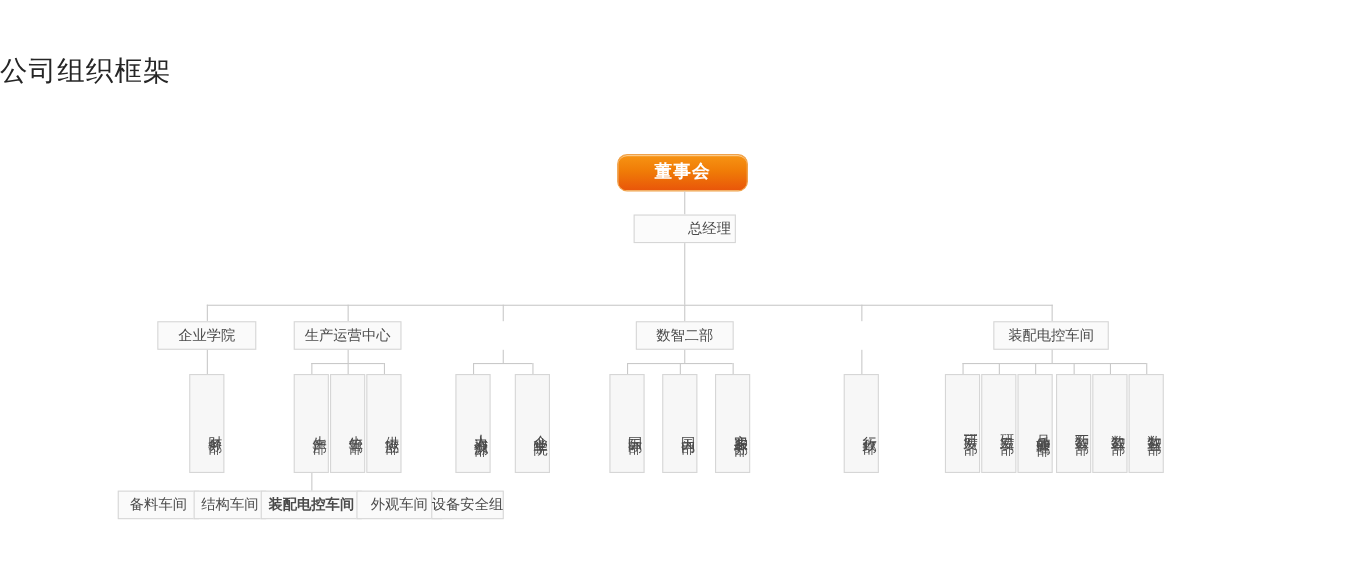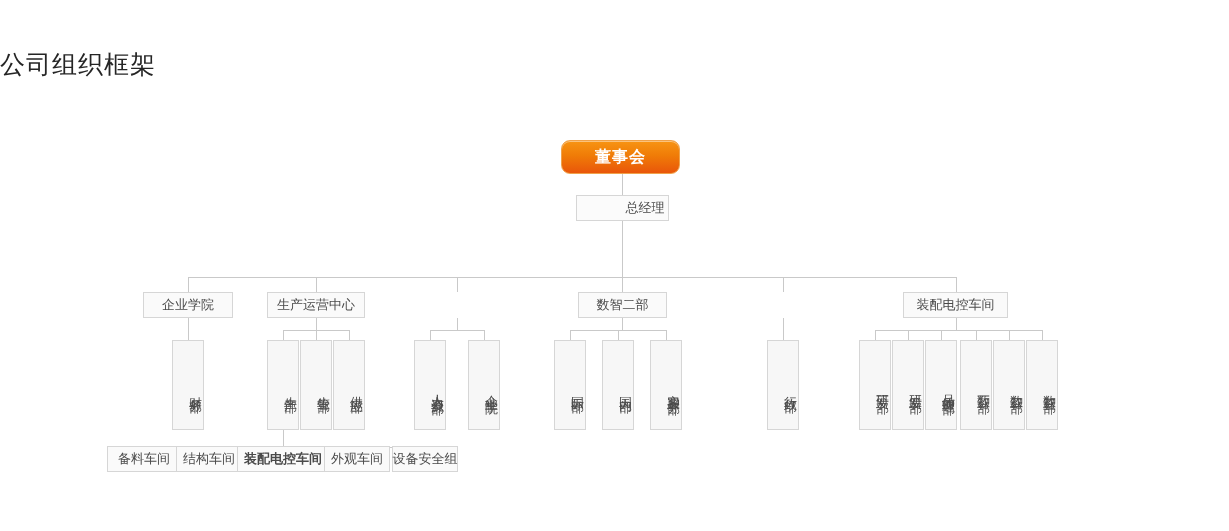--- a/index.html
+++ b/index.html
@@ -192,16 +192,16 @@
   <div class="conn h" style="left:140px; top:447px; width:285px;"></div>
   <div class="conn v" style="left:140px; top:447px; height:9px;"></div>
   <div class="conn v" style="left:209px; top:447px; height:9px;"></div>
   <div class="conn v" style="left:283px; top:447px; height:9px;"></div>
   <div class="conn v" style="left:357px; top:447px; height:9px;"></div>
   <div class="conn v" style="left:425px; top:447px; height:9px;"></div>
 
   <div class="node workshop" style="left:107px; top:446px; width:74px; height:26px;">备料车间</div>
   <div class="node workshop" style="left:176px; top:446px; width:66px; height:26px;">结构车间</div>
   <div class="node workshop" style="left:237px; top:446px; width:92px; height:26px;font-weight:bold;">装配电控车间</div>
-  <div class="node workshop" style="left:324px; top:446px; width:66px; height:26px;">外观车间</div>
+  <div class="node workshop" style="left:324px; top:446px; width:78px; height:26px;">外观车间</div>
   <div class="node workshop" style="left:392px; top:446px; width:66px; height:26px;text-align:right;">设备安全组</div>
 
 </div>
 
 </body></html>

